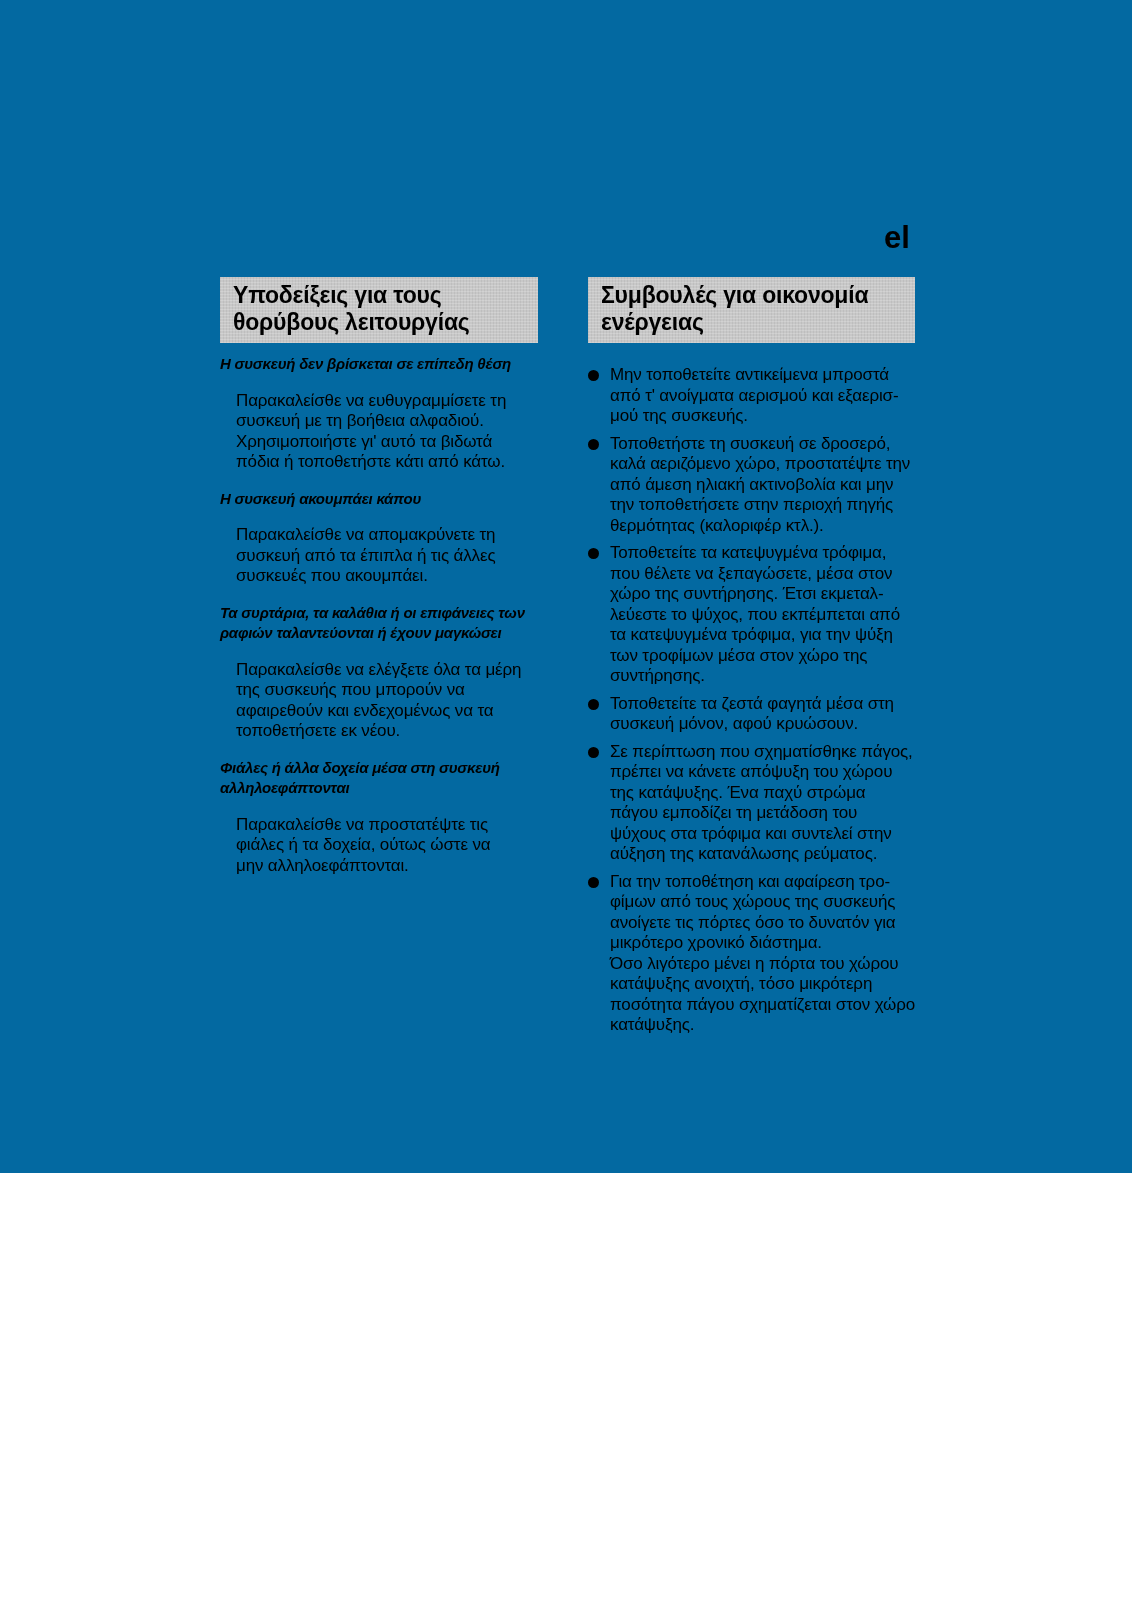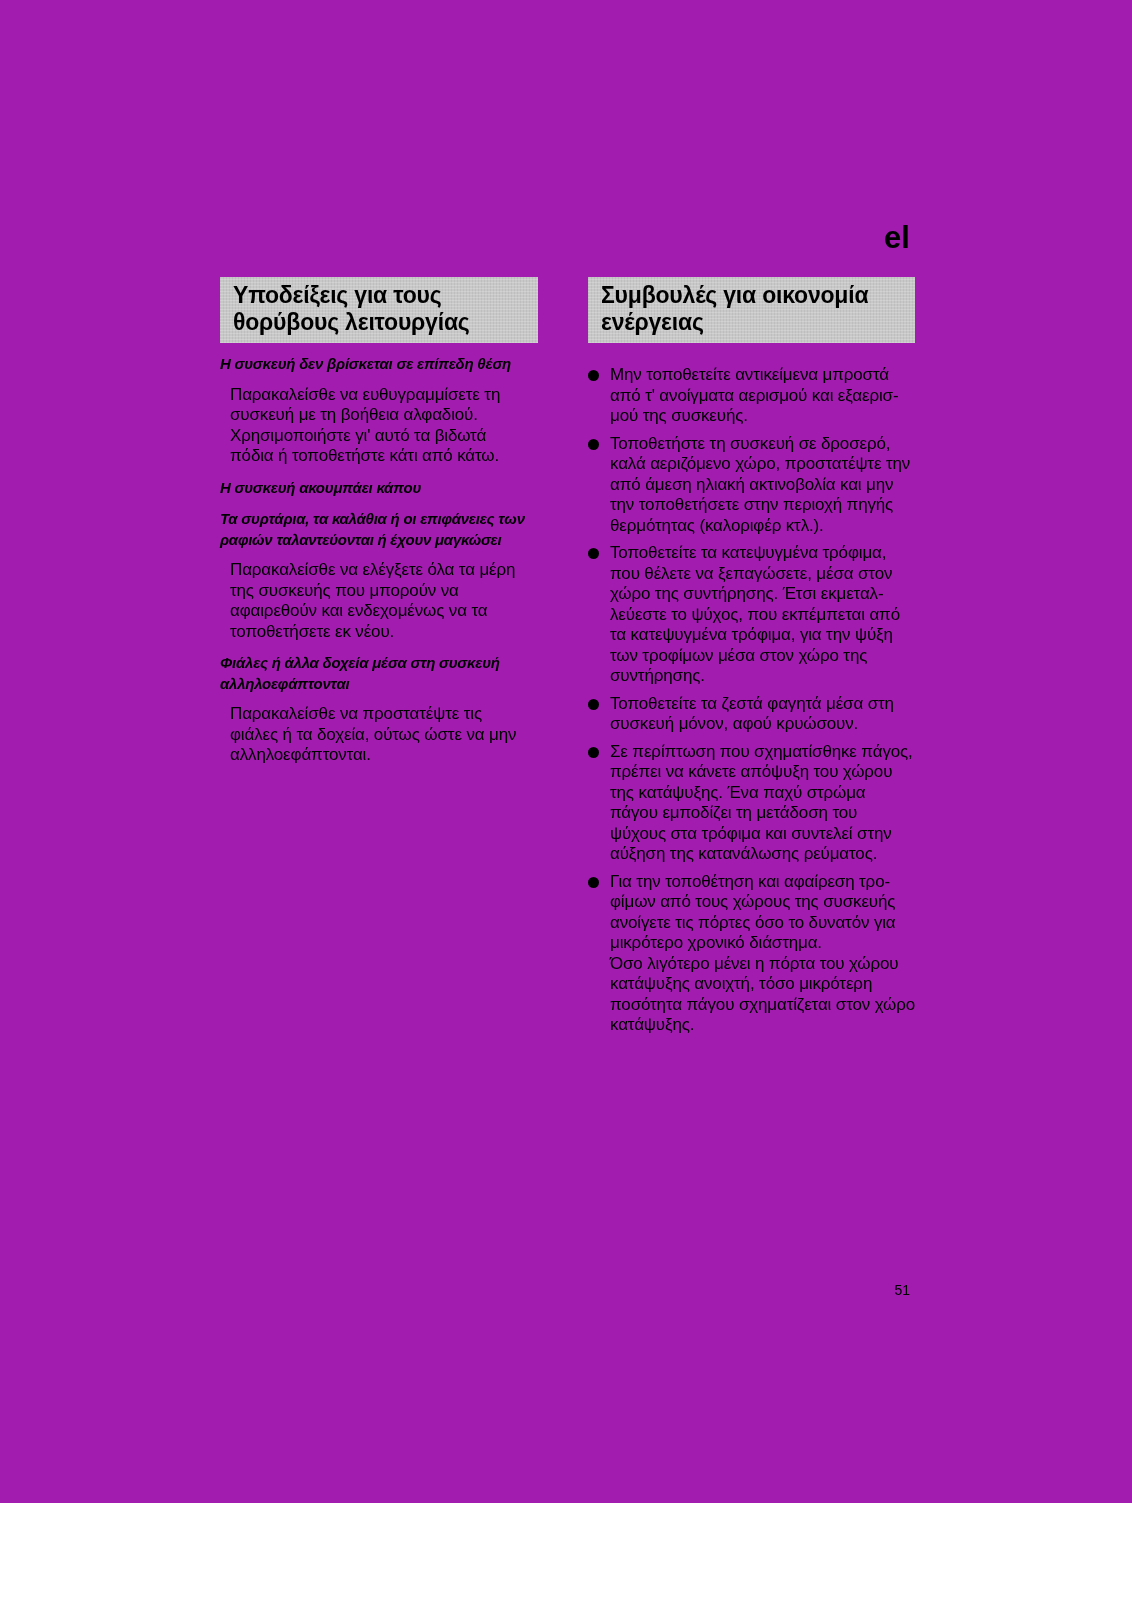--- a/index.html
+++ b/index.html
@@ -1,20 +1,20 @@
 <!DOCTYPE html>
 <html lang="el"><head>
 <meta charset="utf-8">
 <style>
   html, body { margin: 0; padding: 0; background: #ffffff; }
   .page {
     position: relative;
     width: 1132px;
-    height: 1503px;
-    background: #a21caf;
+    height: 1173px;
+    background: #0369a1;
     font-family: "Liberation Sans", sans-serif;
     color: #000000;
     overflow: hidden;
   }
   .lang-code {
     position: absolute;
     left: 884px;
     top: 222px;
     font-size: 31px;
     font-weight: 700;
@@ -37,21 +37,21 @@
   .body-copy { font-size: 17px; line-height: 20.5px; letter-spacing: -0.15px; }
   .intro { font-weight: 700; margin: 22px 0 0; }
   .section-heading {
     font-size: 15px;
     line-height: 20.5px;
     letter-spacing: -0.25px;
     font-weight: 700;
     margin: 11px 0 0;
     font-style: italic;
   }
-  .section-body { margin: 10px; }
+  .section-body { margin: 16px; }
   .bullet-list { list-style: none; margin: 22px 0 0; padding: 0; }
   .bullet-item { position: relative; padding-left: 22px; margin: 0 0 7px; }
   .bullet-dot {
     position: absolute;
     left: 0;
     top: 5px;
     width: 11px;
     height: 11px;
     border-radius: 50%;
     background: #000000;
@@ -76,20 +76,21 @@
   <div class="lang-code">el</div>
 
   <div class="column left">
     <div class="col-header">Υποδείξεις για τους θορύβους λειτουργίας</div>
     <div class="body-copy">
 
       <h3 class="section-heading">Η συσκευή δεν βρίσκεται σε επίπεδη θέση</h3>
       <p class="section-body">Παρακαλείσθε να ευθυγραμμίσετε τη συσκευή με τη βοήθεια αλφαδιού. Χρησιμοποιήστε γι' αυτό τα βιδωτά πόδια ή τοποθετήστε κάτι από κάτω.</p>
 
       <h3 class="section-heading">Η συσκευή ακουμπάει κάπου</h3>
+      <p class="section-body">Παρακαλείσθε να απομακρύνετε τη συσκευή από τα έπιπλα ή τις άλλες συσκευές που ακουμπάει.</p>
 
       <h3 class="section-heading">Τα συρτάρια, τα καλάθια ή οι επιφάνειες των ραφιών ταλαντεύονται ή έχουν μαγκώσει</h3>
       <p class="section-body">Παρακαλείσθε να ελέγξετε όλα τα μέρη της συσκευής που μπορούν να αφαιρεθούν και ενδεχομένως να τα τοποθετήσετε εκ νέου.</p>
 
       <h3 class="section-heading">Φιάλες ή άλλα δοχεία μέσα στη συσκευή αλληλοεφάπτονται</h3>
       <p class="section-body">Παρακαλείσθε να προστατέψτε τις φιάλες ή τα δοχεία, ούτως ώστε να μην αλληλοεφάπτονται.</p>
     </div>
   </div>
 
   <div class="column right">

